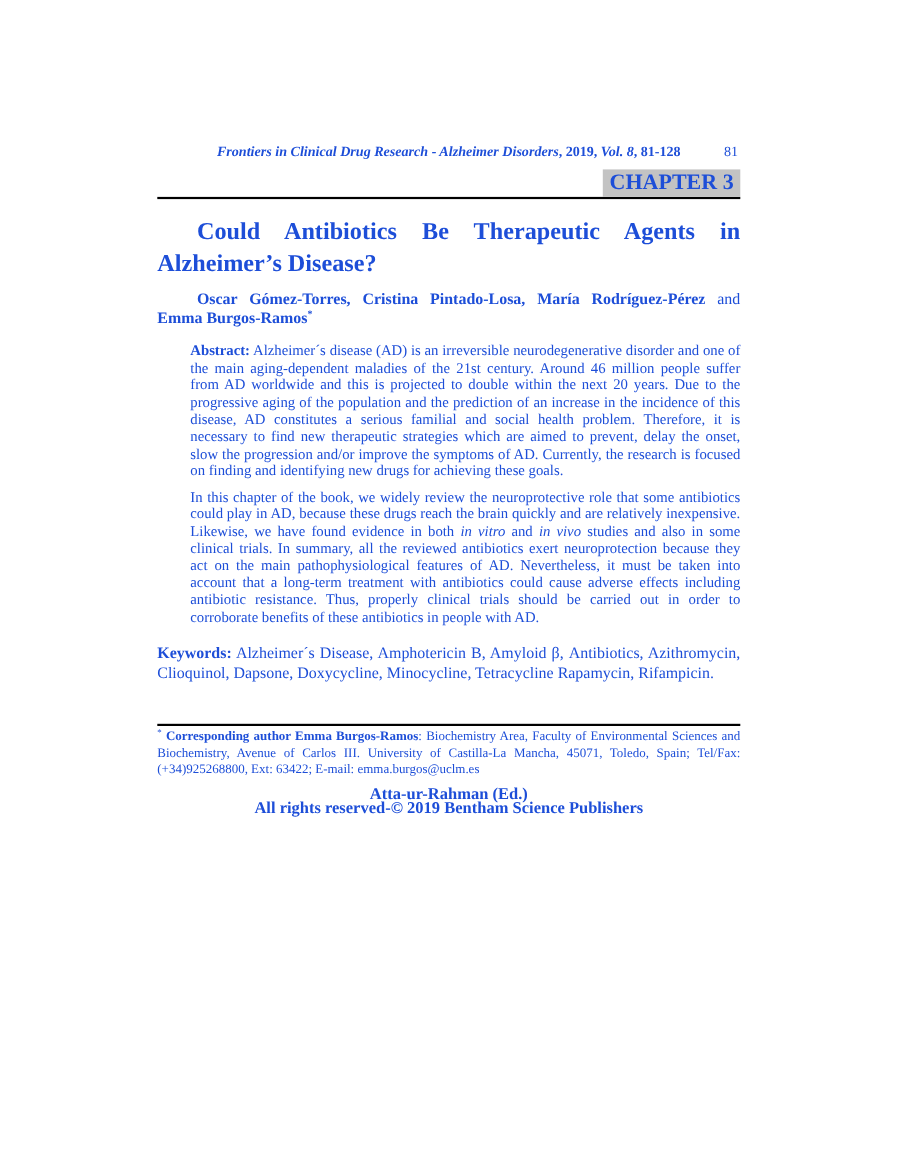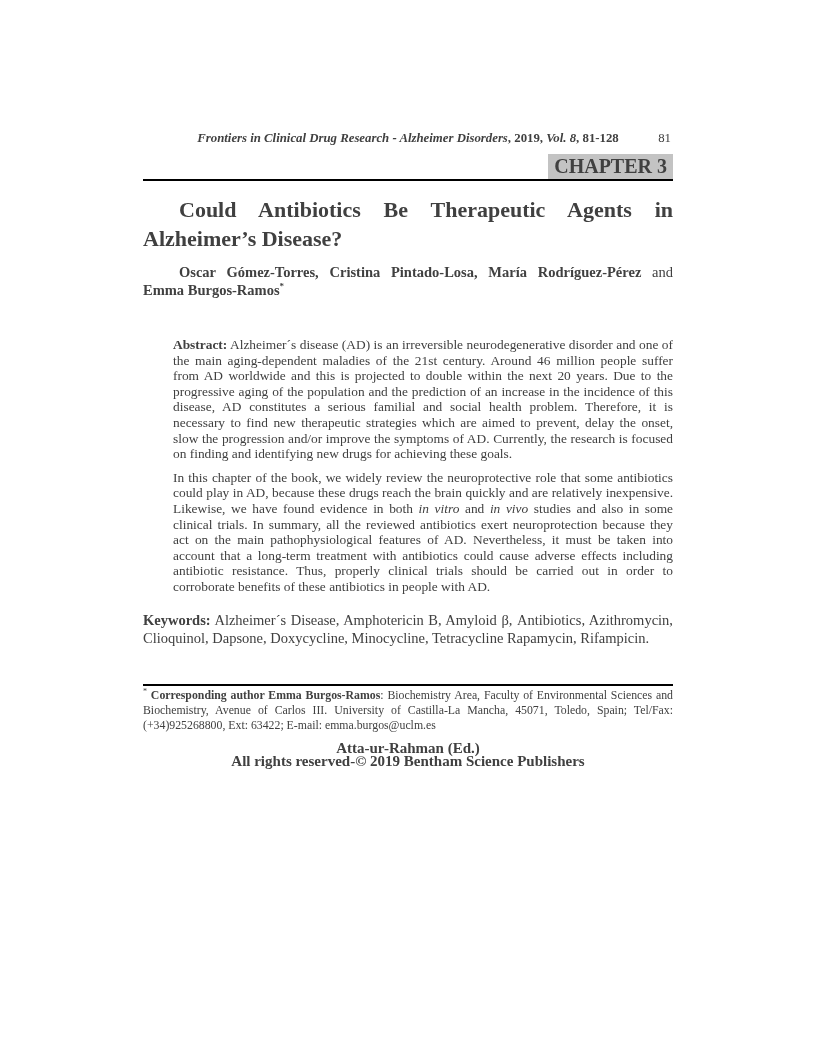--- a/index.html
+++ b/index.html
@@ -2,21 +2,21 @@
 <html><head>
 <meta charset="utf-8">
 <style>
   html, body { margin: 0; padding: 0; background: #ffffff; }
   .page {
     position: relative;
     width: 802px;
     height: 1056px;
     background: #ffffff;
     font-family: "Liberation Serif", serif;
-    color: #404040;
+    color: #1d4ed8;
     overflow: hidden;
   }
   .content {
     position: absolute;
     left: 143px;
     top: 0;
     width: 530px;
   }
   
   .header {
@@ -61,21 +61,21 @@
   
   .affiliation {
     margin-top: 6px;
     font-size: 13.5px;
     line-height: 15.5px;
     font-style: italic;
     text-align: justify;
   }
   
   .abstract {
-    margin-top: 38px;
+    margin-top: 12px;
     margin-left: 30px;
     font-size: 13.4px;
     line-height: 15.6px;
     text-align: justify;
   }
   .abstract p { margin: 0; }
   .abstract p + p { margin-top: 8px; }
   .b { font-weight: bold; }
   .i { font-style: italic; }
   

